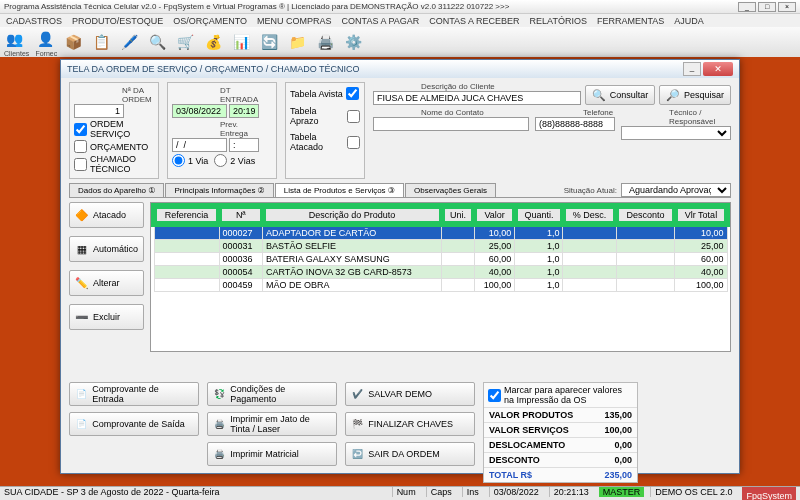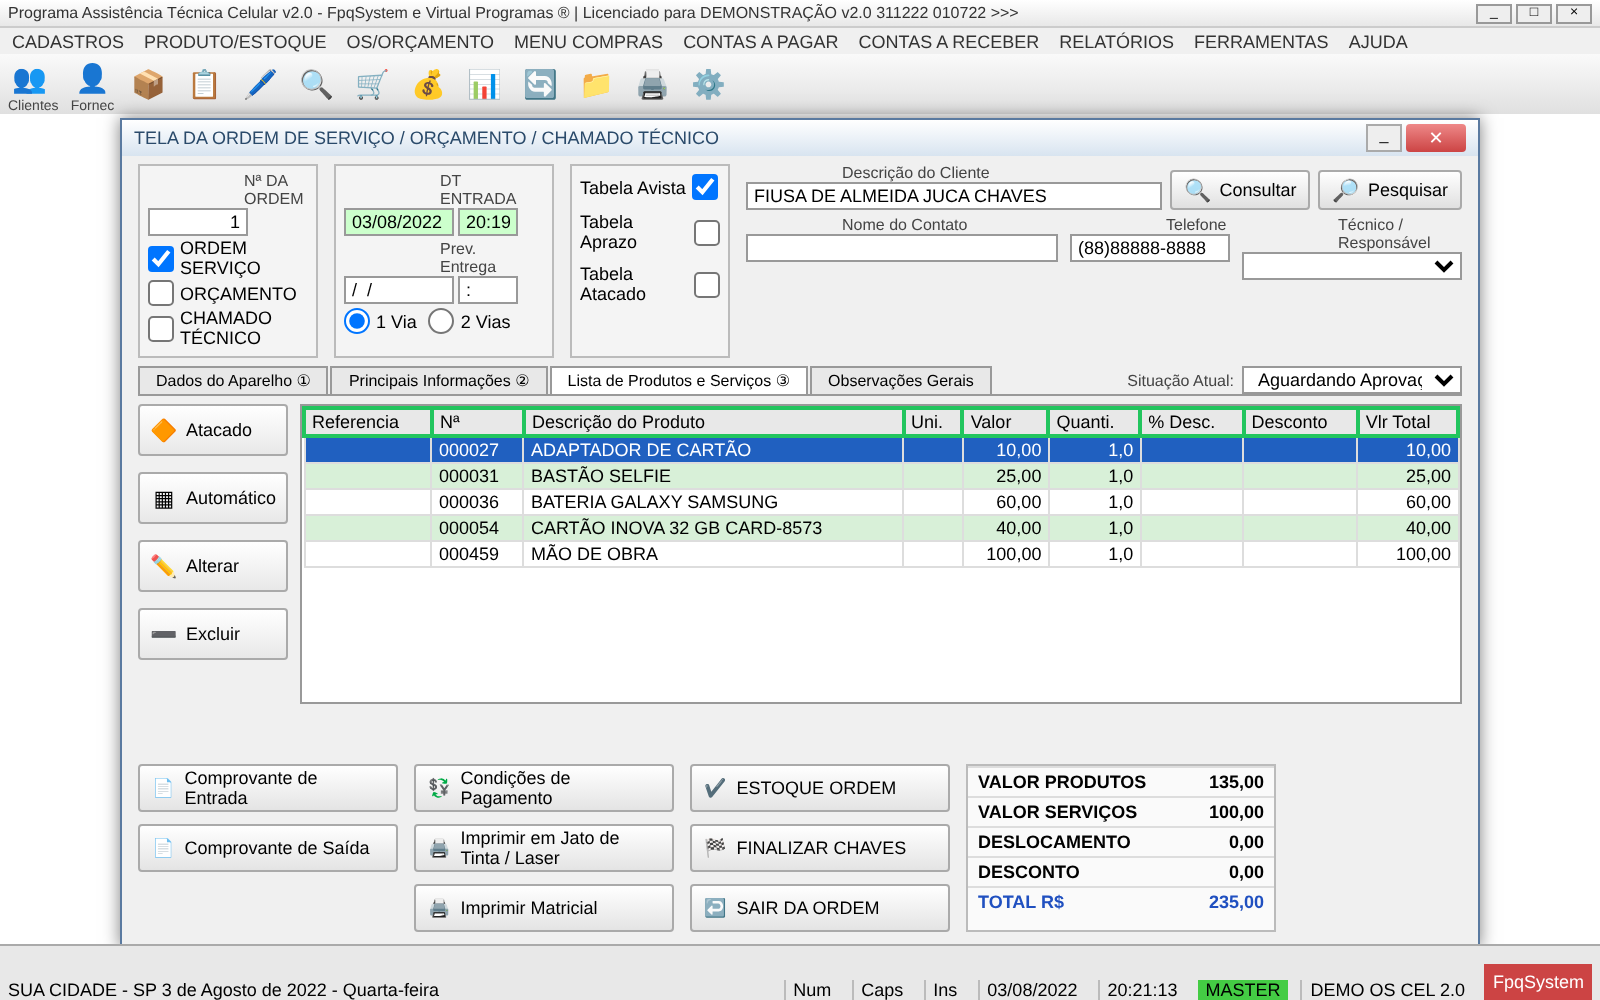--- a/index.html
+++ b/index.html
@@ -5,21 +5,21 @@
 * { margin: 0; padding: 0; box-sizing: border-box; font-family: Tahoma, sans-serif; font-size: 9px; }
 body { background: #000; width: 800px; height: 500px; overflow: hidden; position: relative; }
 .titlebar { background: linear-gradient(#fff,#e8e8e8); height: 14px; display: flex; align-items: center; padding: 0 4px; border-bottom: 1px solid #ccc; }
 .titlebar-text { flex: 1; color: #333; font-size: 8px; }
 .win-btns { display: flex; gap: 2px; }
 .win-btn { width: 18px; height: 10px; background: #eee; border: 1px solid #999; font-size: 7px; text-align: center; line-height: 8px; }
 .menubar { background: #f0f0f0; height: 13px; display: flex; gap: 10px; padding: 0 6px; align-items: center; font-size: 8px; color: #333; }
 .toolbar { background: linear-gradient(#fafafa,#e0e0e0); height: 30px; display: flex; align-items: center; padding: 0 4px; gap: 6px; }
 .tool-ico { width: 22px; height: 22px; border-radius: 3px; display: flex; align-items: center; justify-content: center; font-size: 14px; }
 .tool-label { font-size: 7px; color: #444; }
-.main-black { position: absolute; top: 57px; left: 0; right: 0; bottom: 12px; background: #ffffff; }
+.main-black { position: absolute; top: 57px; left: 0; right: 0; bottom: 12px; background: #c2410c; }
 .dialog { position: absolute; left: 60px; top: 2px; width: 680px; height: 415px; background: #f0f0f0; border: 1px solid #5a7aa0; box-shadow: 0 0 8px rgba(0,0,0,.5); }
 .dlg-title { background: linear-gradient(#fff,#d8e4f0); height: 18px; display: flex; align-items: center; padding: 0 6px; }
 .dlg-title-text { flex: 1; color: #2a4a6a; font-size: 9px; }
 .dlg-close { width: 30px; height: 14px; background: linear-gradient(#e88,#c44); color: #fff; text-align: center; border-radius: 2px; font-size: 9px; line-height: 14px; }
 .dlg-min { width: 18px; height: 14px; background: #eee; border: 1px solid #aaa; margin-right: 2px; text-align: center; font-size: 8px; }
 .dlg-body { padding: 4px 8px; }
 .top-row { display: flex; gap: 8px; margin-bottom: 4px; }
 .group { border: 1px solid #bbb; padding: 3px 4px; background: #f4f4f4; }
 .lbl { font-size: 8px; color: #444; padding-left: 48px; }
 .inp { border: 1px solid #999; background: #fff; height: 14px; padding: 0 3px; font-size: 9px; }
@@ -30,34 +30,34 @@
 .tabs { display: flex; border-bottom: 1px solid #999; margin-top: 2px; }
 .tab { padding: 2px 8px; background: #e8e8e8; border: 1px solid #999; border-bottom: none; font-size: 8px; margin-right: 1px; }
 .tab.active { background: #fff; }
 .status-sel { margin-left: auto; display: flex; align-items: center; gap: 4px; }
 .content-row { display: flex; gap: 6px; margin-top: 4px; }
 .side-btns { width: 75px; display: flex; flex-direction: column; gap: 8px; }
 .side-btn { background: linear-gradient(#fff,#e8e8e8); border: 1px solid #aaa; height: 26px; display: flex; align-items: center; gap: 4px; padding: 0 5px; font-size: 8px; border-radius: 2px; }
 .side-ico { width: 14px; height: 14px; display: flex; align-items: center; justify-content: center; font-size: 11px; }
 .grid-wrap { flex: 1; border: 1px solid #999; background: #fff; height: 150px; overflow: hidden; }
 .grid { width: 100%; border-collapse: collapse; font-size: 8px; }
-.grid th { background: #e8e8e8; border: 2px solid #22c55e; padding: 1px 3px; text-align: left; font-weight: normal; }
+.grid th { background: #e8e8e8; border: 6px solid #22c55e; padding: 1px 3px; text-align: center; font-weight: normal; }
 .grid td { border: 1px solid #ddd; padding: 1px 3px; }
 .grid tr.sel td { background: #2060c0; color: #fff; }
 .grid tr.alt td { background: #d8f0d8; }
 .grid td.num { text-align: right; }
 .bottom { display: flex; gap: 8px; margin-top: 30px; }
 .bot-col { display: flex; flex-direction: column; gap: 6px; }
 .bot-btn { background: linear-gradient(#fff,#e4e4e4); border: 1px solid #aaa; height: 24px; width: 130px; display: flex; align-items: center; gap: 5px; padding: 0 6px; font-size: 8px; border-radius: 2px; }
 .totals { border: 1px solid #bbb; background: #fafafa; width: 155px; }
 .tot-check { font-size: 7px; padding: 2px 4px; display: flex; align-items: center; gap: 3px; }
 .tot-row { display: flex; justify-content: space-between; padding: 2px 5px; border-top: 1px solid #ddd; font-size: 8px; font-weight: bold; }
 .tot-row.big { font-size: 14px; font-weight: bold; color: #2050c0; }
 .tot-row.big .tv { }
-.statusbar { position: absolute; bottom: 0; left: 0; right: 0; height: 28px; background: #e8e8e8; display: flex; align-items: flex-end; font-size: 7px; padding: 0 4px; gap: 6px; border-top: 1px solid #aaa; }
+.statusbar { position: absolute; bottom: 0; left: 0; right: 0; height: 14px; background: #e8e8e8; display: flex; align-items: flex-start; font-size: 7px; padding: 0 4px; gap: 6px; border-top: 1px solid #aaa; }
 .sb-seg { border-left: 1px solid #bbb; padding: 0 4px; }
 .sb-green { background: #4c4; padding: 0 4px; }
 .sb-red { background: #c44; color: #fff; padding: 4px 4px; }
 </style>
 </head>
 <body>
 
 <div class="titlebar">
   <span class="titlebar-text">Programa Assistência Técnica Celular v2.0 - FpqSystem e Virtual Programas ® | Licenciado para DEMONSTRAÇÃO v2.0 311222 010722 &gt;&gt;&gt;</span>
   <div class="win-btns">
@@ -316,32 +316,36 @@
               <span>Imprimir em Jato de Tinta / Laser</span>
             </div>
           <div class="bot-btn">
               <span>🖨️</span>
               <span>Imprimir Matricial</span>
             </div>
         </div>
         <div class="bot-col">
           <div class="bot-btn">
               <span>✔️</span>
-              <span>ESTOQUE ORDEM</span>
+              <span>SALVAR DEMO</span>
             </div>
           <div class="bot-btn">
               <span>🏁</span>
               <span>FINALIZAR CHAVES</span>
             </div>
           <div class="bot-btn">
               <span>↩️</span>
               <span>SAIR DA ORDEM</span>
             </div>
         </div>
         <div class="totals">
+          <div class="tot-check">
+              <input type="checkbox" checked="" style="">
+              <span>Marcar para aparecer valores na Impressão da OS</span>
+            </div>
           <div class="tot-row">
               <span>VALOR PRODUTOS</span>
               <b>135,00</b>
             </div>
           <div class="tot-row">
               <span>VALOR SERVIÇOS</span>
               <b>100,00</b>
             </div>
           <div class="tot-row">
               <span>DESLOCAMENTO</span>

